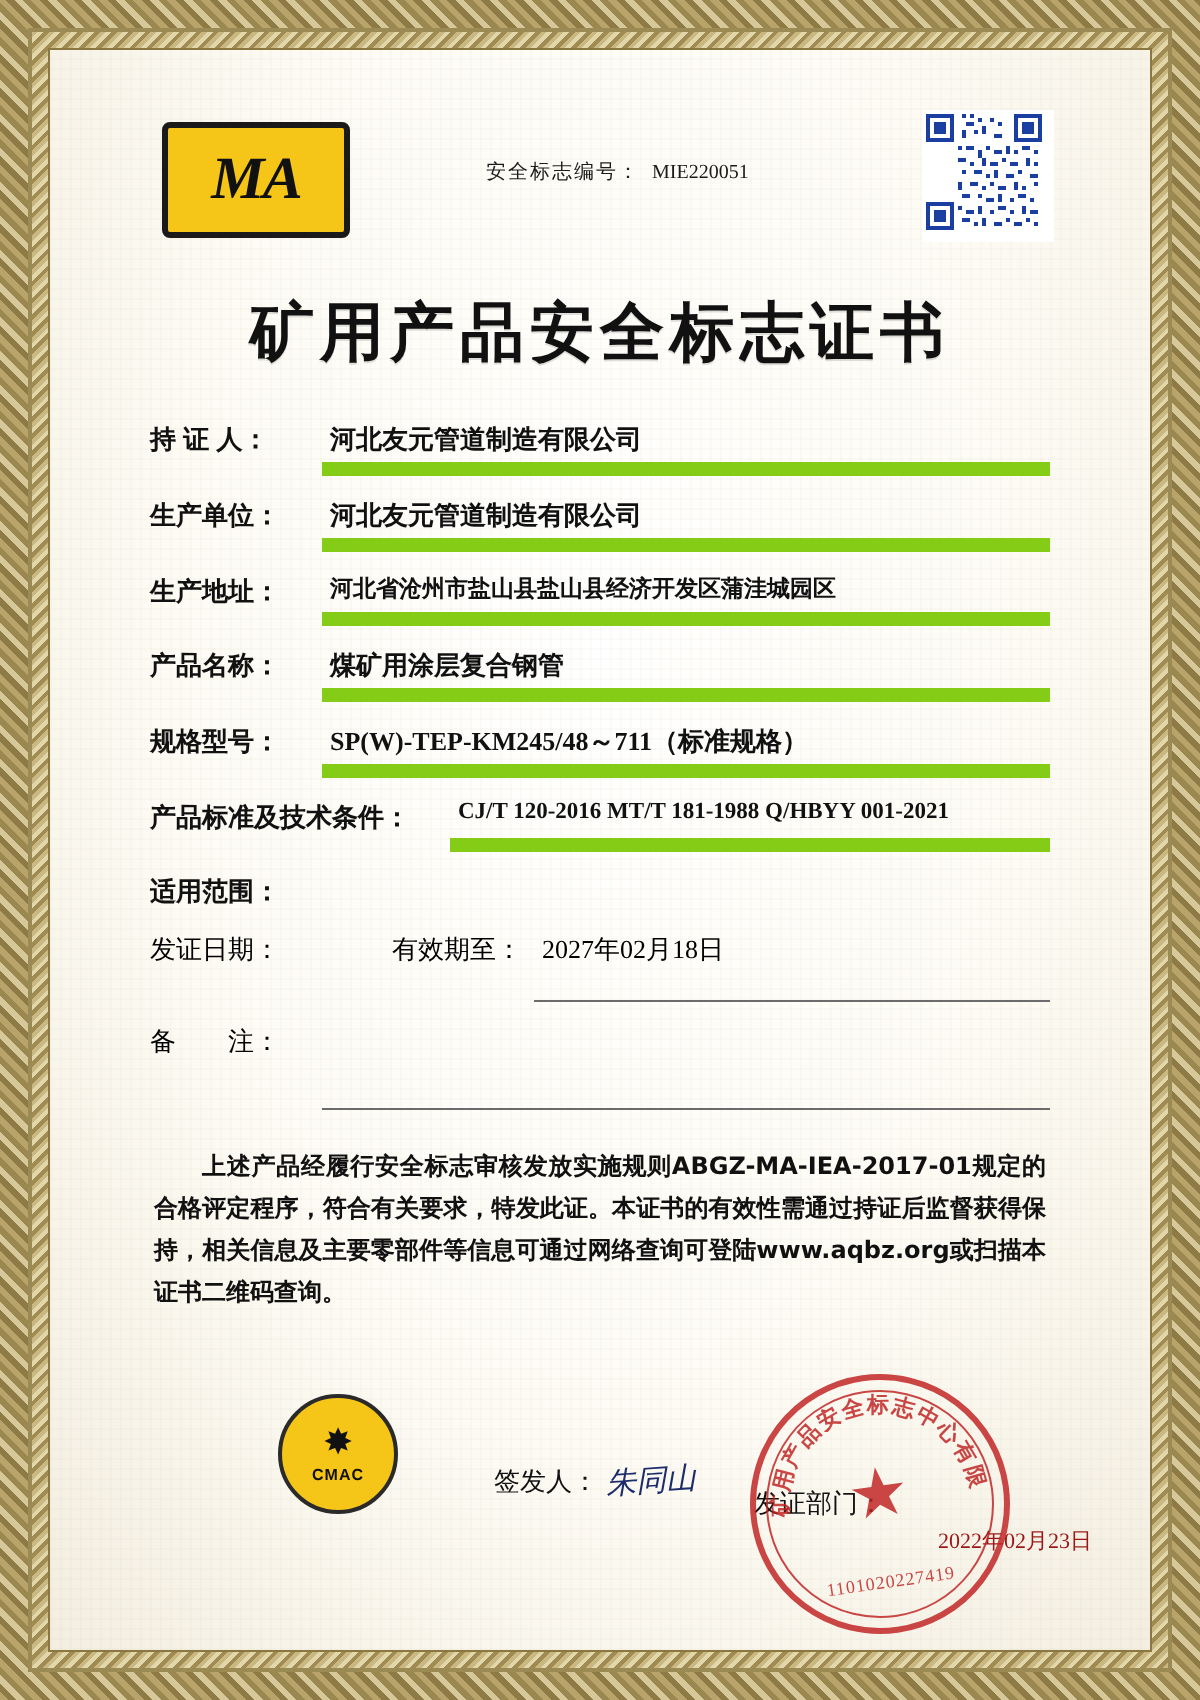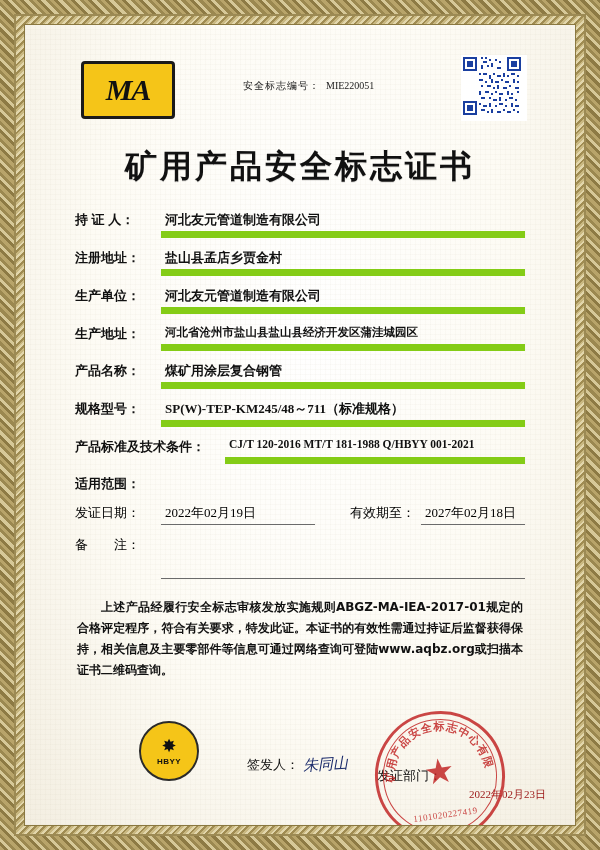--- a/index.html
+++ b/index.html
@@ -205,21 +205,21 @@
   .row-dates .spacer { flex: 0 0 18px; }
   .row-dates .lbl2 {
     flex: 0 0 82px;
     white-space: nowrap;
     text-align: right;
     padding-right: 6px;
   }
   .row-dates .val2 {
     flex: 1;
     border-bottom: 1px solid #6b6b6b;
-    padding-bottom: 2px;
+    padding-bottom: 16px;
     padding-left: 4px;
     font-family: "Liberation Serif", serif;
   }
 
   
   .row-remark {
     display: flex;
     align-items: stretch;
     margin-bottom: 10px;
     font-size: 13px;
@@ -486,24 +486,20 @@
 
         <div class="title">矿用产品安全标志证书</div>
 
         <div class="fields">
 
           <div class="row">
             <div class="lbl">持 证 人：</div>
             <div class="val">河北友元管道制造有限公司</div>
           </div>
 
-          <div class="row">
-            <div class="lbl">注册地址：</div>
-            <div class="val">盐山县孟店乡贾金村</div>
-          </div>
 
           <div class="row">
             <div class="lbl">生产单位：</div>
             <div class="val">河北友元管道制造有限公司</div>
           </div>
 
           <div class="row">
             <div class="lbl">生产地址：</div>
             <div class="val small">河北省沧州市盐山县盐山县经济开发区蒲洼城园区</div>
           </div>
@@ -522,40 +518,39 @@
             <div class="lbl wide">产品标准及技术条件：</div>
             <div class="val serif small">CJ/T 120-2016 MT/T 181-1988 Q/HBYY 001-2021</div>
           </div>
 
           <div class="row">
             <div class="lbl">适用范围：</div>
           </div>
 
           <div class="row-dates">
             <div class="lbl">发证日期：</div>
-            <div class="val">2022年02月19日</div>
             <div class="spacer"></div>
             <div class="lbl2">有效期至：</div>
             <div class="val2">2027年02月18日</div>
           </div>
 
           <div class="row-remark">
             <div class="lbl">备　　注：</div>
             <div class="val"></div>
           </div>
 
         </div>
 
         <div class="paragraph">上述产品经履行安全标志审核发放实施规则ABGZ-MA-IEA-2017-01规定的合格评定程序，符合有关要求，特发此证。本证书的有效性需通过持证后监督获得保持，相关信息及主要零部件等信息可通过网络查询可登陆www.aqbz.org或扫描本证书二维码查询。</div>
 
         <div class="footer">
 
           <div class="cmac-badge">
             <span class="mark">✸</span>
-            <span class="cmac">HBYY</span>
+            <span class="cmac">CMAC</span>
           </div>
 
           <div class="sign-line">
             <span>签发人：</span><span class="sign-name">朱同山</span>
           </div>
 
           <div class="dept-line">发证部门：</div>
 
           <div class="issue-stamp-date issue-date">2022年02月23日</div>
 

